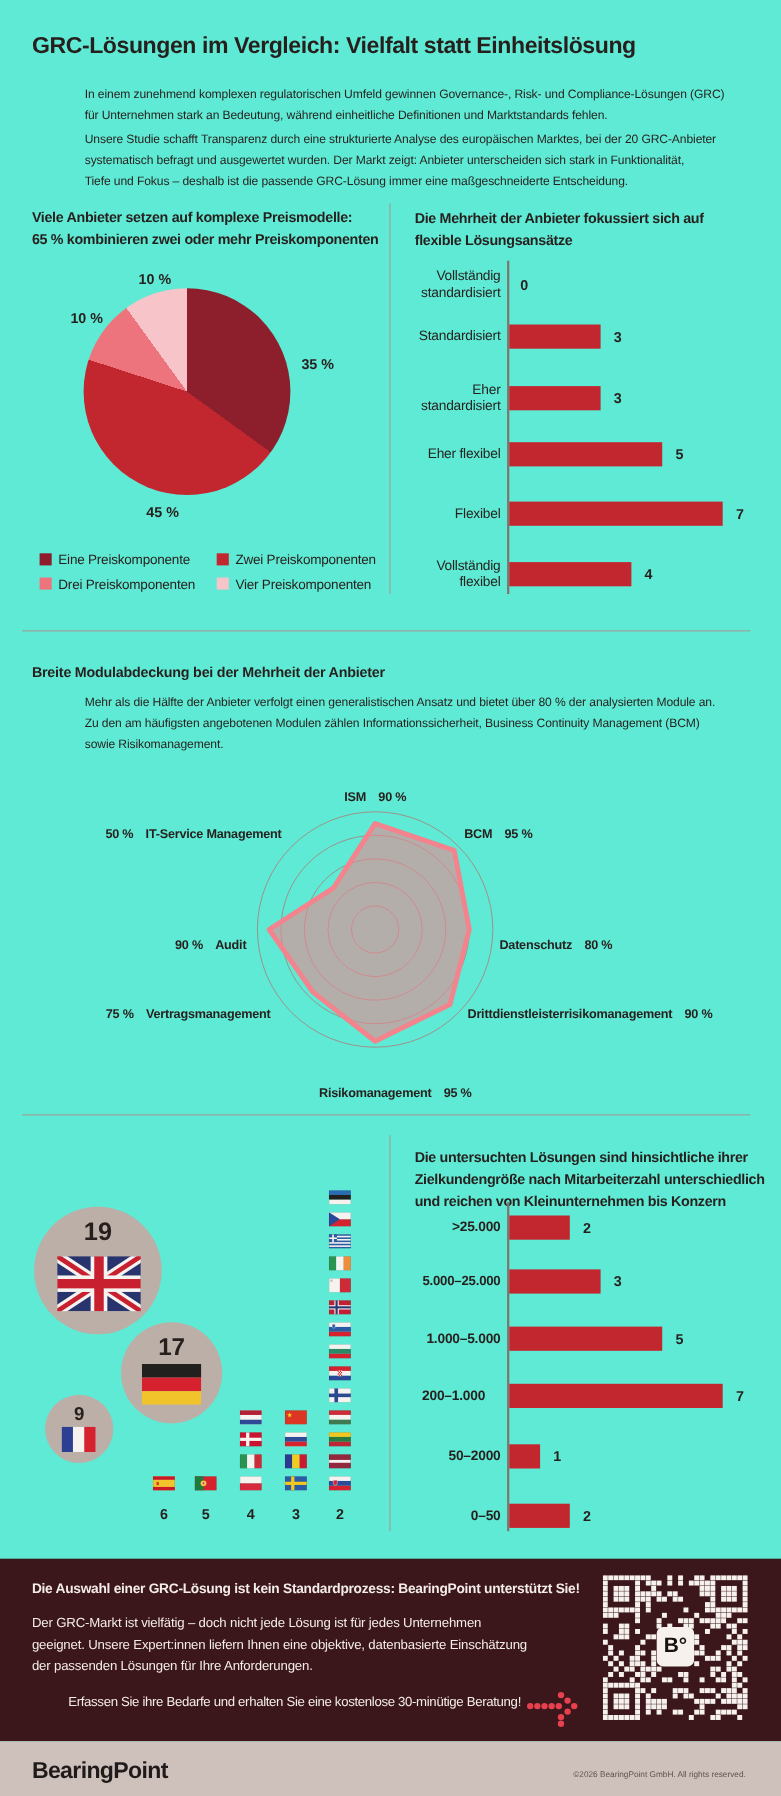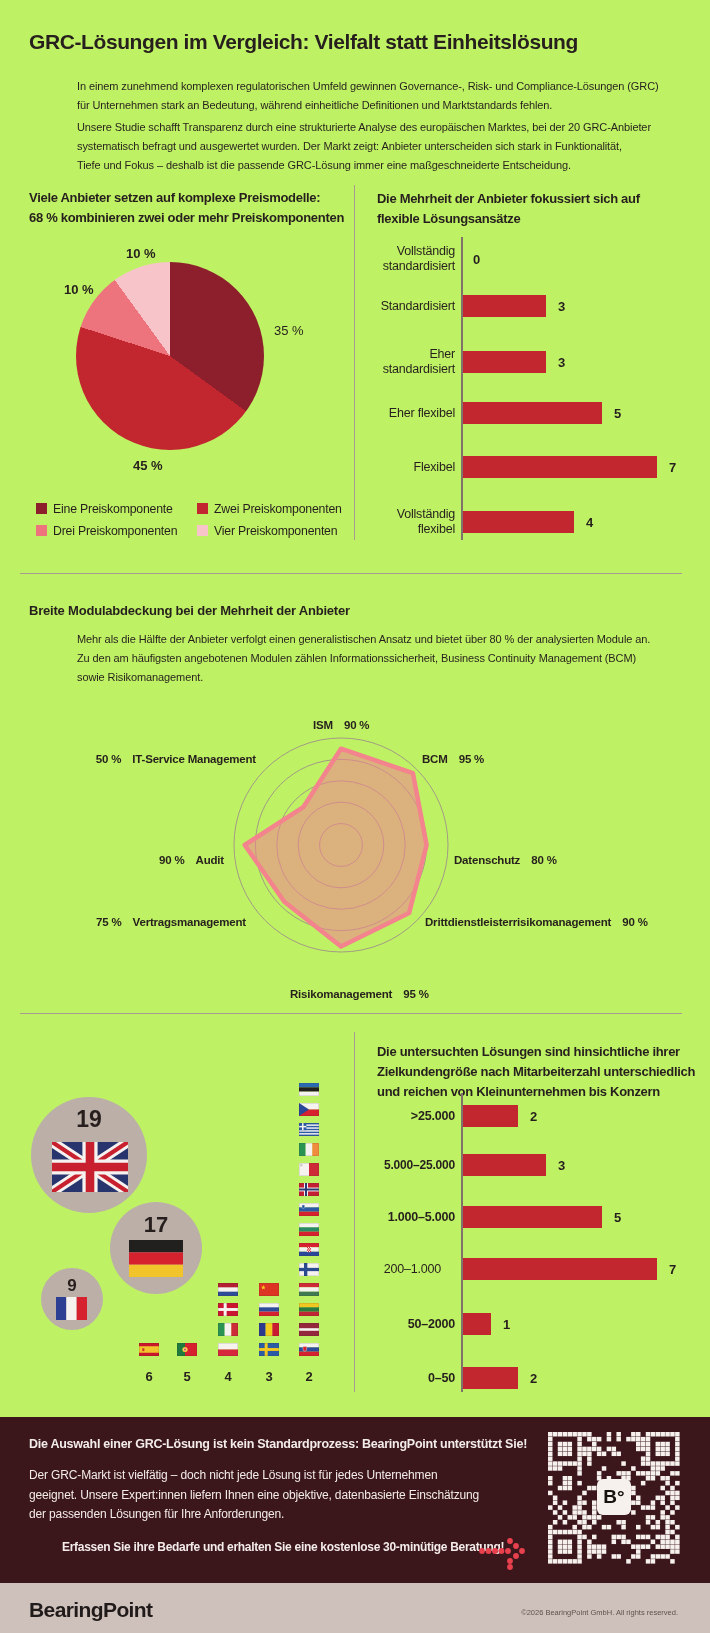--- a/index.html
+++ b/index.html
@@ -1,52 +1,52 @@
 <!DOCTYPE html>
 <html><head>
 <meta charset="utf-8">
 <style>
   html,body{margin:0;padding:0;background:#8e8680;}
-  #canvas{position:relative;width:710px;height:1633px;background:#bef264;overflow:hidden;
+  #canvas{position:relative;width:710px;height:1633px;background:#5eead4;overflow:hidden;
     font-family:"Liberation Sans",sans-serif;color:#261f1d;}
   .abs{position:absolute;}
   #page-title{left:29px;top:30px;font-size:21px;font-weight:700;letter-spacing:-0.4px;margin:0;}
   .para{font-size:11px;line-height:19px;letter-spacing:-0.1px;white-space:pre-line;margin-left:48px;}
   #intro1{left:29px;top:77px;}
   #intro2{left:29px;top:118px;}
   .sec-title{font-size:13px;font-weight:700;line-height:20px;letter-spacing:-0.3px;white-space:pre-line;}
   #pricing-title{left:29px;top:188px;}
   #flex-title{left:377px;top:189px;}
   #modules-heading{left:29px;top:603px;font-size:13px;font-weight:700;letter-spacing:-0.2px;}
   #modules-para{left:29px;top:630px;}
   #lang-title{left:29px;top:1042px;}
   #size-title{left:377px;top:1042px;}
   .divider-h{left:20px;width:662px;height:1px;background:#a69a93;}
   .divider-v{width:1px;background:#a69a93;}
   #footer-cta{left:0;top:1417px;width:710px;height:166px;background:#3b161b;color:#f3ece8;}
   #footer-heading{position:absolute;left:29px;top:20px;font-size:12.5px;font-weight:700;letter-spacing:-0.25px;white-space:pre-line;}
   #footer-para{position:absolute;left:29px;top:49px;font-size:12px;line-height:19.5px;letter-spacing:-0.15px;white-space:pre-line;}
-  #footer-cta-line{position:absolute;left:29px;top:123px;font-size:12px;font-weight:700;letter-spacing:-0.3px;padding-left:33px;}
+  #footer-cta-line{position:absolute;left:29px;top:123px;font-size:12px;font-weight:400;letter-spacing:-0.3px;padding-left:33px;}
   #bottom-bar{left:0;top:1583px;width:710px;height:50px;background:#cec1bb;}
   #brand-logo{position:absolute;left:29px;top:15px;font-size:21px;font-weight:700;letter-spacing:-0.6px;color:#201b1a;}
   #copyright{position:absolute;right:32px;top:25px;font-size:7.5px;color:#5d534d;}
 </style>
 </head>
 <body>
 
 <div id="canvas">
   <h1 id="page-title" class="abs">GRC-Lösungen im Vergleich: Vielfalt statt Einheitslösung</h1>
   <div id="intro1" class="abs para">In einem zunehmend komplexen regulatorischen Umfeld gewinnen Governance-, Risk- und Compliance-Lösungen (GRC)
 für Unternehmen stark an Bedeutung, während einheitliche Definitionen und Marktstandards fehlen.</div>
   <div id="intro2" class="abs para">Unsere Studie schafft Transparenz durch eine strukturierte Analyse des europäischen Marktes, bei der 20 GRC-Anbieter
 systematisch befragt und ausgewertet wurden. Der Markt zeigt: Anbieter unterscheiden sich stark in Funktionalität,
 Tiefe und Fokus – deshalb ist die passende GRC-Lösung immer eine maßgeschneiderte Entscheidung.</div>
 
   <div id="pricing-title" class="abs sec-title">Viele Anbieter setzen auf komplexe Preismodelle:
-68 % kombinieren zwei oder mehr Preiskomponenten</div>
+65 % kombinieren zwei oder mehr Preiskomponenten</div>
   <div id="flex-title" class="abs sec-title">Die Mehrheit der Anbieter fokussiert sich auf
 flexible Lösungsansätze</div>
   <div class="abs divider-v" style="left:354px;top:185px;height:355px"></div>
 
   <div class="abs divider-h" style="top:573px"></div>
   <div id="modules-heading" class="abs">Breite Modulabdeckung bei der Mehrheit der Anbieter</div>
   <div id="modules-para" class="abs para">Mehr als die Hälfte der Anbieter verfolgt einen generalistischen Ansatz und bietet über 80 % der analysierten Module an.
 Zu den am häufigsten angebotenen Modulen zählen Informationssicherheit, Business Continuity Management (BCM)
 sowie Risikomanagement.</div>
 
@@ -62,21 +62,21 @@
 geeignet. Unsere Expert:innen liefern Ihnen eine objektive, datenbasierte Einschätzung
 der passenden Lösungen für Ihre Anforderungen.</div>
     <div id="footer-cta-line">Erfassen Sie ihre Bedarfe und erhalten Sie eine kostenlose 30-minütige Beratung!</div>
   </div>
 
   <div id="bottom-bar" class="abs">
     <div id="brand-logo">BearingPoint</div>
     <div id="copyright">©2026 BearingPoint GmbH. All rights reserved.</div>
   </div>
 <div class="abs" style="left: 76px; top: 262px; width: 188px; height: 188px; border-radius: 50%; background: conic-gradient(rgb(141, 31, 45) 0%, rgb(141, 31, 45) 35%, rgb(194, 39, 47) 35%, rgb(194, 39, 47) 80%, rgb(237, 116, 125) 80%, rgb(237, 116, 125) 90%, rgb(247, 196, 202) 90%, rgb(247, 196, 202) 100%);"></div>
-    <div class="abs" style="left: 274px; top: 323px; font-weight: 400; font-size: 13px; text-align: center;">35 %</div>
+    <div class="abs" style="left: 274px; top: 323px; font-weight: 700; font-size: 13px; text-align: center;">35 %</div>
     <div class="abs" style="left: 133px; top: 458px; font-weight: 700; font-size: 13px;">45 %</div>
     <div class="abs" style="left: 64px; top: 282px; font-weight: 700; font-size: 13px;">10 %</div>
     <div class="abs" style="left: 126px; top: 246px; font-weight: 700; font-size: 13px;">10 %</div>
     <div class="abs" style="left: 36px; top: 503px; width: 11px; height: 11px; background: rgb(141, 31, 45);"></div>
     <div class="abs" style="left: 53px; top: 502px; font-size: 12.3px; letter-spacing: -0.2px;">Eine Preiskomponente</div>
     <div class="abs" style="left: 197px; top: 503px; width: 11px; height: 11px; background: rgb(194, 39, 47);"></div>
     <div class="abs" style="left: 214px; top: 502px; font-size: 12.3px; letter-spacing: -0.2px;">Zwei Preiskomponenten</div>
     <div class="abs" style="left: 36px; top: 525px; width: 11px; height: 11px; background: rgb(237, 116, 125);"></div>
     <div class="abs" style="left: 53px; top: 524px; font-size: 12.3px; letter-spacing: -0.2px;">Drei Preiskomponenten</div>
     <div class="abs" style="left: 197px; top: 525px; width: 11px; height: 11px; background: rgb(247, 196, 202);"></div>
@@ -105,21 +105,21 @@
     <div class="abs" style="left: 461px; top: 1093px; width: 1.5px; height: 299px; background: rgb(128, 115, 108);"></div>
     <div class="abs" style="right: 255px; top: 1116px; transform: translateY(-50%); text-align: right; white-space: pre-line; font-size: 12.5px; line-height: 15px; letter-spacing: -0.2px; font-weight: 700;">&gt;25.000</div>
     <div class="abs" style="left: 463px; top: 1105px; width: 55px; height: 22px; background: rgb(194, 39, 47);"></div>
     <div class="abs" style="left: 530px; top: 1116px; transform: translateY(-50%); font-weight: 700; font-size: 13px;">2</div>
     <div class="abs" style="right: 255px; top: 1165px; transform: translateY(-50%); text-align: right; white-space: pre-line; font-size: 12px; line-height: 15px; letter-spacing: -0.2px; font-weight: 700;">5.000–25.000</div>
     <div class="abs" style="left: 463px; top: 1154px; width: 83px; height: 22px; background: rgb(194, 39, 47);"></div>
     <div class="abs" style="left: 558px; top: 1165px; transform: translateY(-50%); font-weight: 700; font-size: 13px;">3</div>
     <div class="abs" style="right: 255px; top: 1217px; transform: translateY(-50%); text-align: right; white-space: pre-line; font-size: 12.5px; line-height: 15px; letter-spacing: -0.2px; font-weight: 700;">1.000–5.000</div>
     <div class="abs" style="left: 463px; top: 1206px; width: 139px; height: 22px; background: rgb(194, 39, 47);"></div>
     <div class="abs" style="left: 614px; top: 1217px; transform: translateY(-50%); font-weight: 700; font-size: 13px;">5</div>
-    <div class="abs" style="right: 269px; top: 1269px; transform: translateY(-50%); text-align: right; white-space: pre-line; font-size: 12.5px; line-height: 15px; letter-spacing: -0.2px; font-weight: 400;">200–1.000</div>
+    <div class="abs" style="right: 269px; top: 1269px; transform: translateY(-50%); text-align: right; white-space: pre-line; font-size: 12.5px; line-height: 15px; letter-spacing: -0.2px; font-weight: 700;">200–1.000</div>
     <div class="abs" style="left: 463px; top: 1258px; width: 194px; height: 22px; background: rgb(194, 39, 47);"></div>
     <div class="abs" style="left: 669px; top: 1269px; transform: translateY(-50%); font-weight: 700; font-size: 13px;">7</div>
     <div class="abs" style="right: 255px; top: 1324px; transform: translateY(-50%); text-align: right; white-space: pre-line; font-size: 12.5px; line-height: 15px; letter-spacing: -0.2px; font-weight: 700;">50–2000</div>
     <div class="abs" style="left: 463px; top: 1313px; width: 28px; height: 22px; background: rgb(194, 39, 47);"></div>
     <div class="abs" style="left: 503px; top: 1324px; transform: translateY(-50%); font-weight: 700; font-size: 13px;">1</div>
     <div class="abs" style="right: 255px; top: 1378px; transform: translateY(-50%); text-align: right; white-space: pre-line; font-size: 12.5px; line-height: 15px; letter-spacing: -0.2px; font-weight: 700;">0–50</div>
     <div class="abs" style="left: 463px; top: 1367px; width: 55px; height: 22px; background: rgb(194, 39, 47);"></div>
     <div class="abs" style="left: 530px; top: 1378px; transform: translateY(-50%); font-weight: 700; font-size: 13px;">2</div>
     <div class="abs" style="left: 0px; top: 680px; width: 710px; height: 300px;"><svg width="710" height="300" viewBox="0 0 710 300">
         <circle cx="341" cy="165" r="21.4" fill="none" stroke="#9e9189" stroke-width="0.9"></circle>

